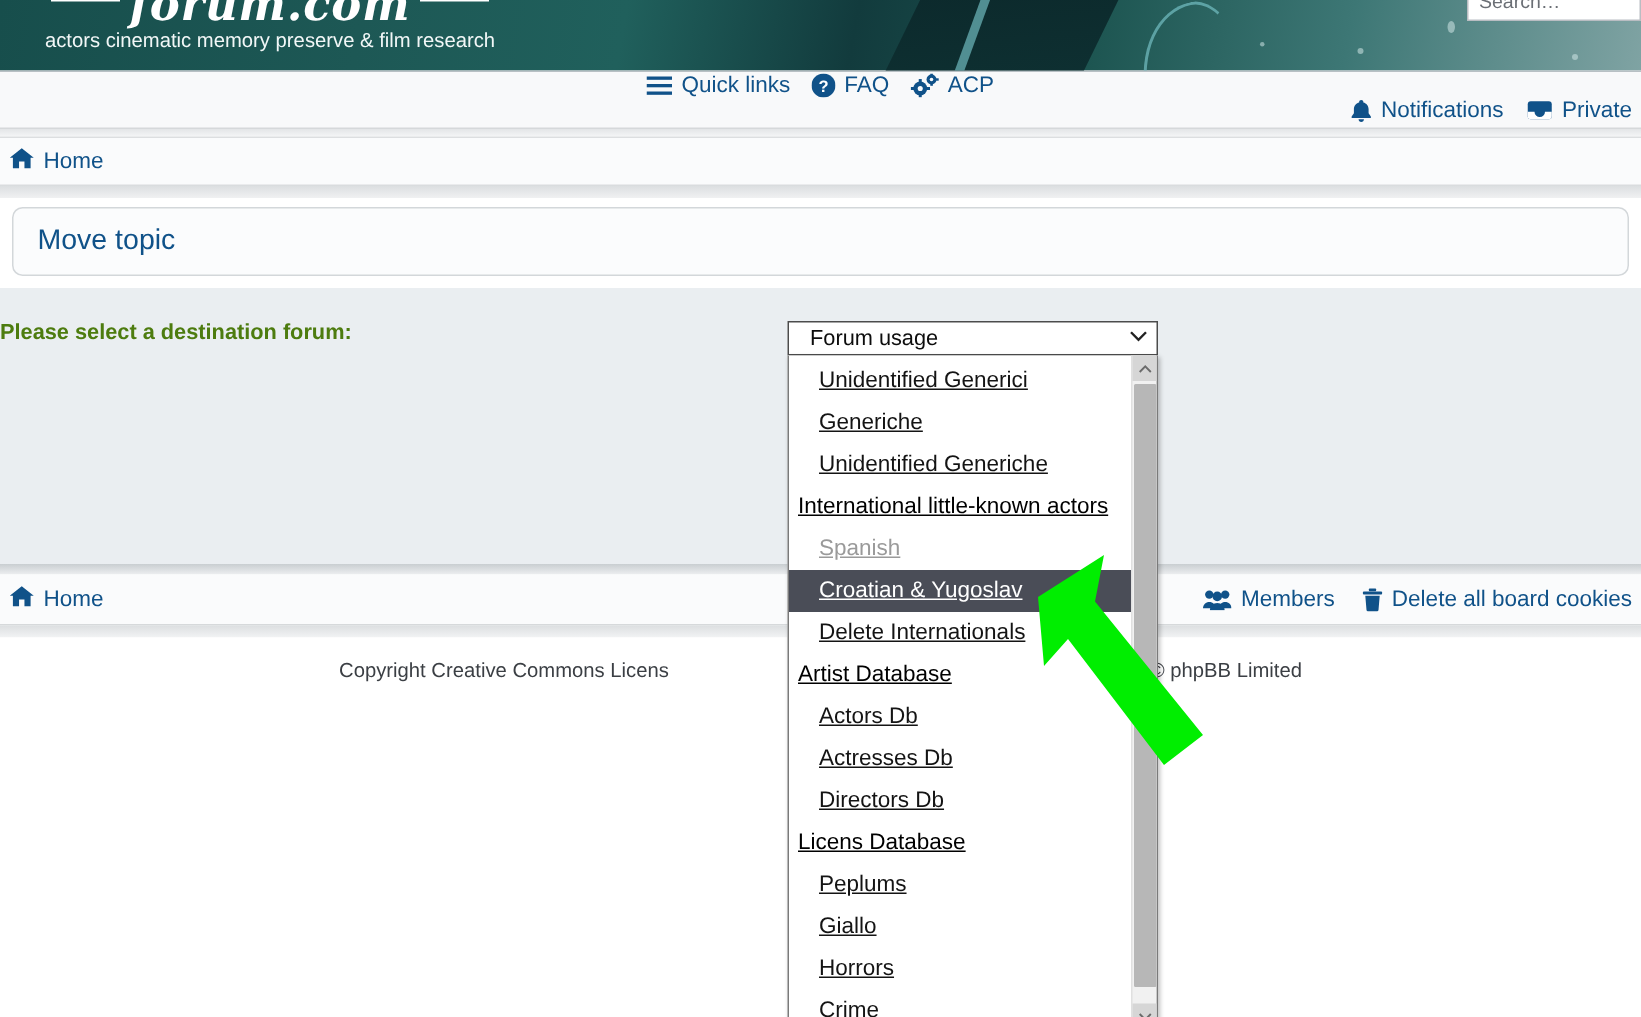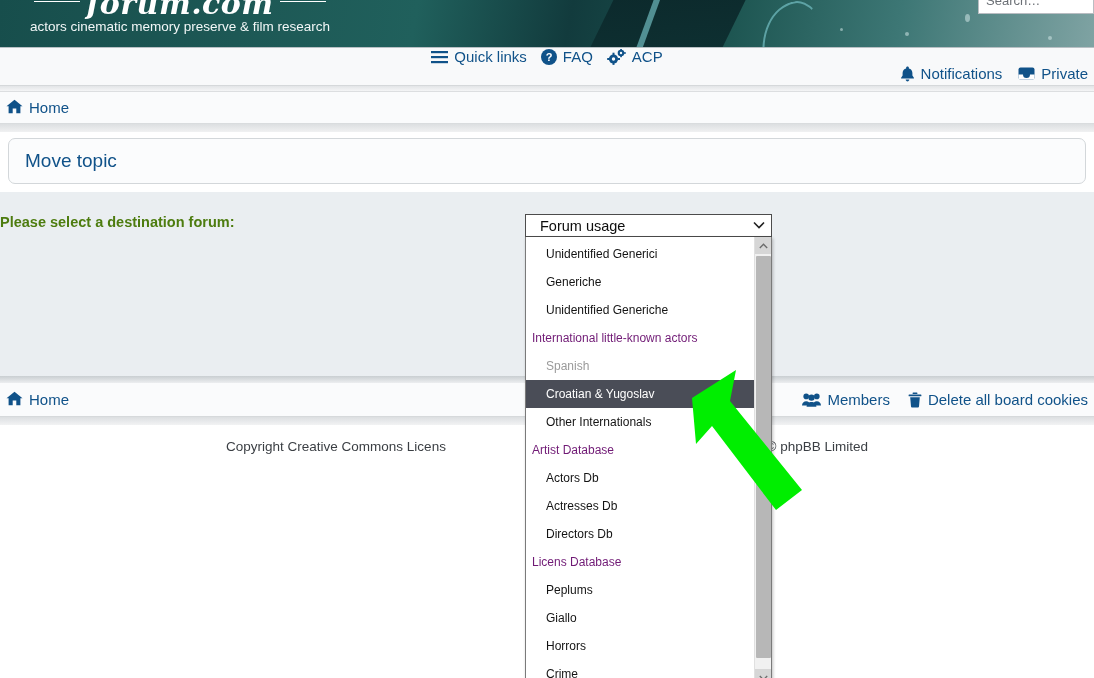--- a/index.html
+++ b/index.html
@@ -245,28 +245,29 @@
   }
   .dd-list {
     flex: 1 1 auto;
     padding-top: 3px;
     overflow: hidden;
   }
   .dd-opt {
     height: 28px;
     line-height: 28px;
     padding-left: 20px;
-    font-size: 12px;
+    font-size: 15px;
     color: #141414;
     white-space: nowrap;
     overflow: hidden;
+    text-decoration: underline;
   }
   .dd-opt.group {
     padding-left: 6px;
-    color: #701a75;
+    color: #000000;
     font-style: normal;
   }
   .dd-opt.disabled { color: #9a9a9a; }
   .dd-opt.selected {
     background: #4a4d57;
     color: #ffffff;
   }
 
   .dd-scroll {
     width: 17px;
@@ -426,21 +427,21 @@
       </div>
 
       <div class="dropdown">
         <div class="dd-list" id="dd-list">
             <div class="dd-opt">Unidentified Generici</div>
             <div class="dd-opt">Generiche</div>
             <div class="dd-opt">Unidentified Generiche</div>
             <div class="dd-opt group">International little-known actors</div>
             <div class="dd-opt disabled">Spanish</div>
             <div class="dd-opt selected">Croatian &amp; Yugoslav</div>
-            <div class="dd-opt">Other Internationals</div>
+            <div class="dd-opt">Delete Internationals</div>
             <div class="dd-opt group">Artist Database</div>
             <div class="dd-opt">Actors Db</div>
             <div class="dd-opt">Actresses Db</div>
             <div class="dd-opt">Directors Db</div>
             <div class="dd-opt group">Licens Database</div>
             <div class="dd-opt">Peplums</div>
             <div class="dd-opt">Giallo</div>
             <div class="dd-opt">Horrors</div>
             <div class="dd-opt">Crime</div>
           </div>

